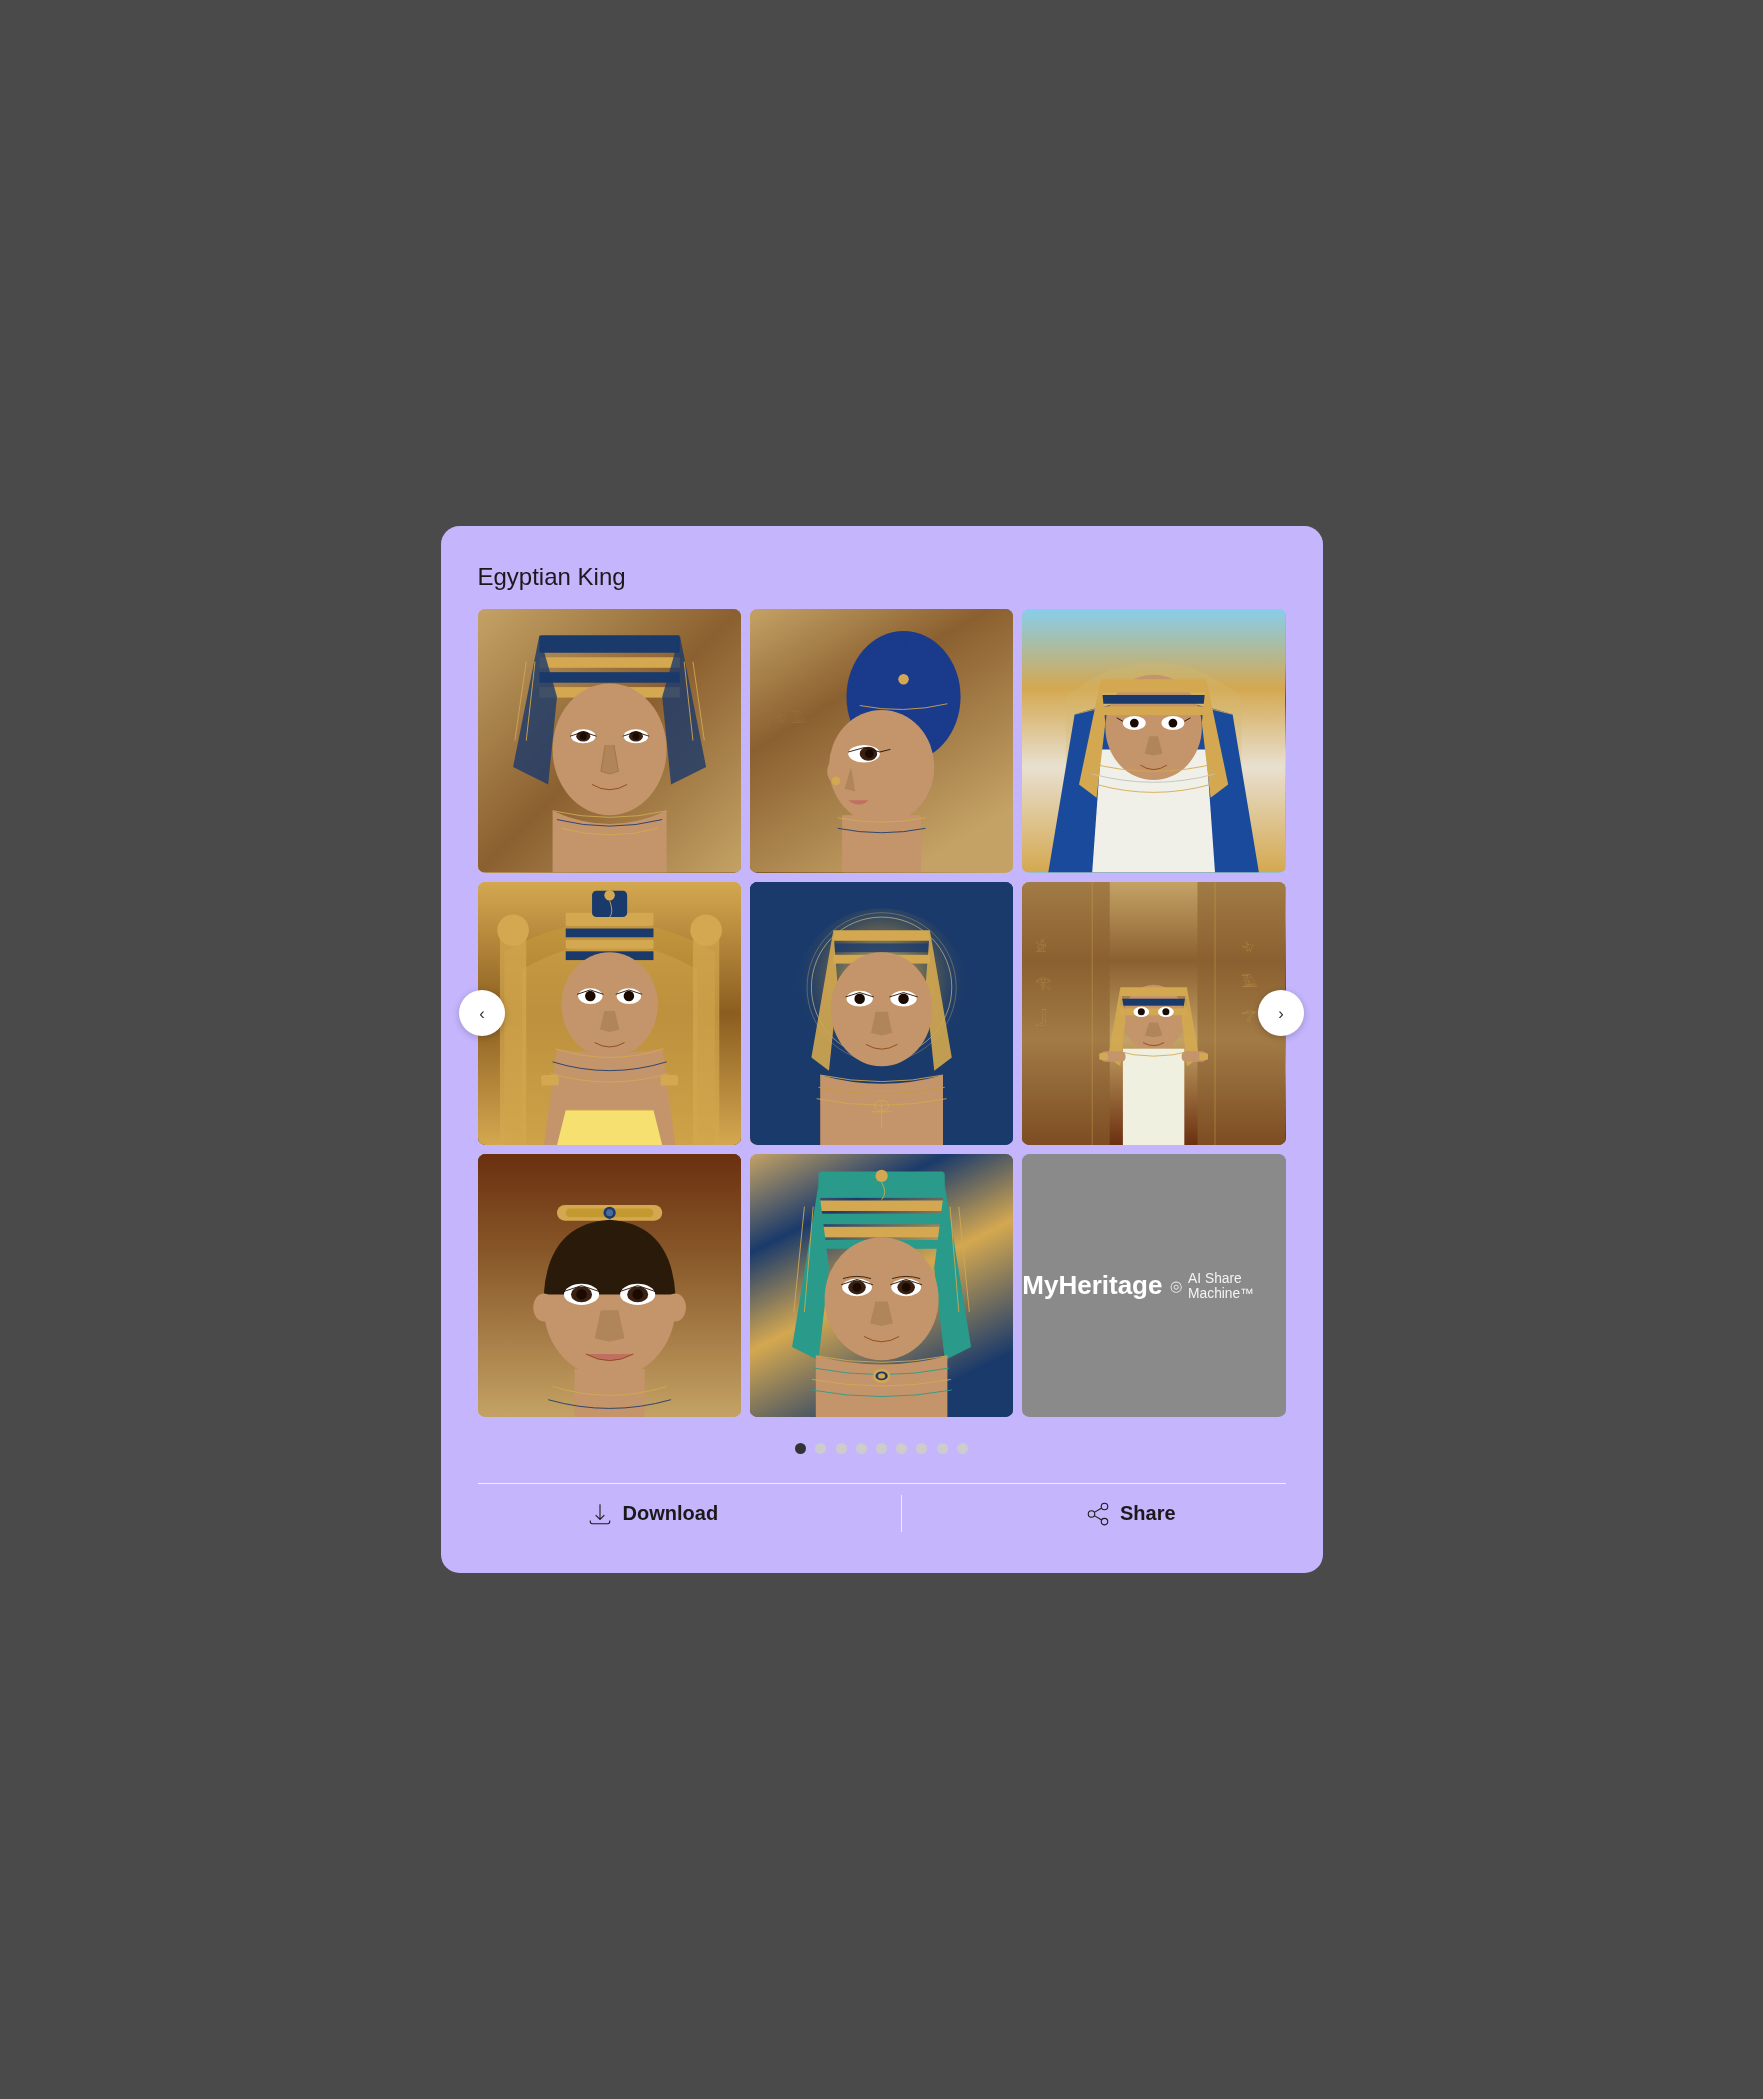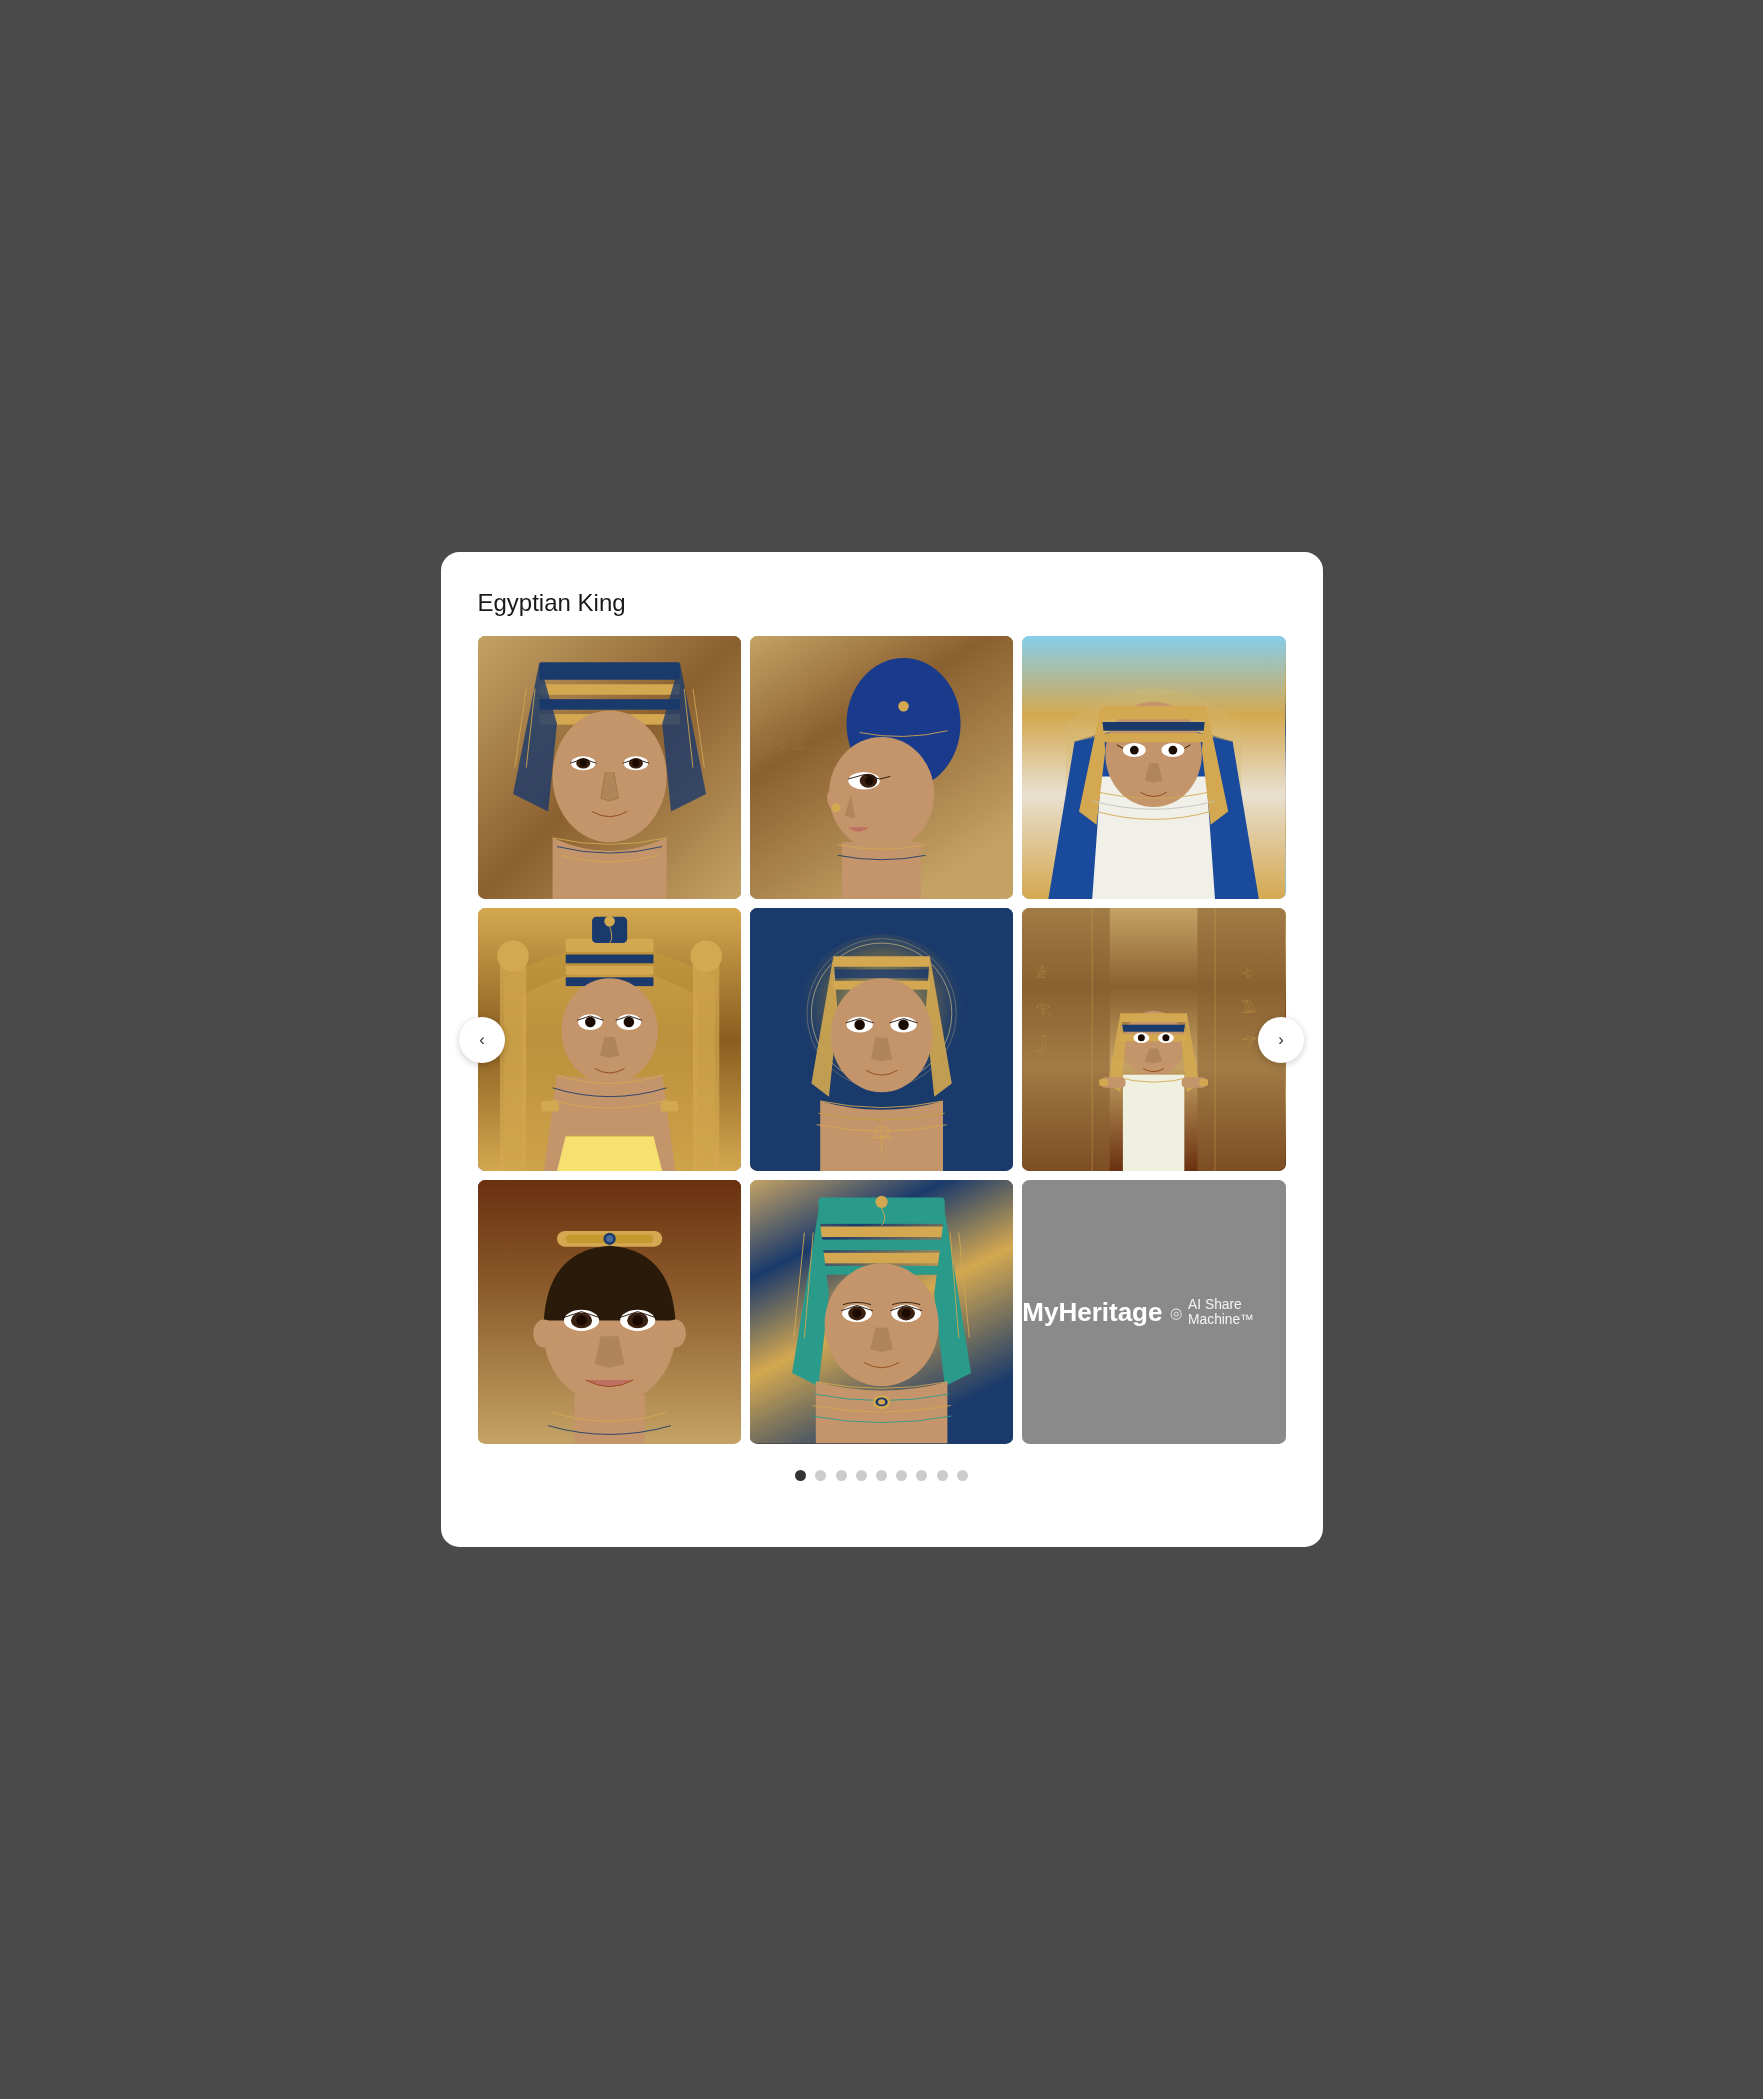--- a/index.html
+++ b/index.html
@@ -7,21 +7,21 @@
     body {
       background-color: #4a4a4a;
       display: flex;
       justify-content: center;
       align-items: center;
       min-height: 100vh;
       font-family: -apple-system, BlinkMacSystemFont, 'Segoe UI', sans-serif;
     }
 
     .card {
-      background: #ffffff;
+      background: #c4b5fd;
       border-radius: 18.4px;
       width: 882px;
       padding: 37px;
       position: relative;
     }
 
     .card-title {
       font-size: 24px;
       font-weight: 500;
       color: #1a1a1a;
@@ -618,14 +618,33 @@
     <div class="dot"></div>
     <div class="dot"></div>
     <div class="dot"></div>
     <div class="dot"></div>
     <div class="dot"></div>
     <div class="dot"></div>
     <div class="dot"></div>
     <div class="dot"></div>
   </div>
 
+  <div class="action-bar">
+    <button class="action-btn">
+      <svg viewBox="0 0 24 24" fill="none" stroke="currentColor" strokewidth="2.5" strokelinecap="round" strokelinejoin="round">
+        <path d="M12 3v13M8 13l4 4 4-4M3 18v1a2 2 0 002 2h14a2 2 0 002-2v-1"></path>
+      </svg>
+      <span>Download</span>
+    </button>
+    <div class="divider-v"></div>
+    <button class="action-btn">
+      <svg viewBox="0 0 24 24" fill="none" stroke="currentColor" strokewidth="2.5" strokelinecap="round" strokelinejoin="round">
+        <circle cx="18" cy="5" r="3"></circle>
+        <circle cx="6" cy="12" r="3"></circle>
+        <circle cx="18" cy="19" r="3"></circle>
+        <line x1="8.59" y1="13.51" x2="15.42" y2="17.49"></line>
+        <line x1="15.41" y1="6.51" x2="8.59" y2="10.49"></line>
+      </svg>
+      <span>Share</span>
+    </button>
+  </div>
 </div>
 
 
 </body></html>

